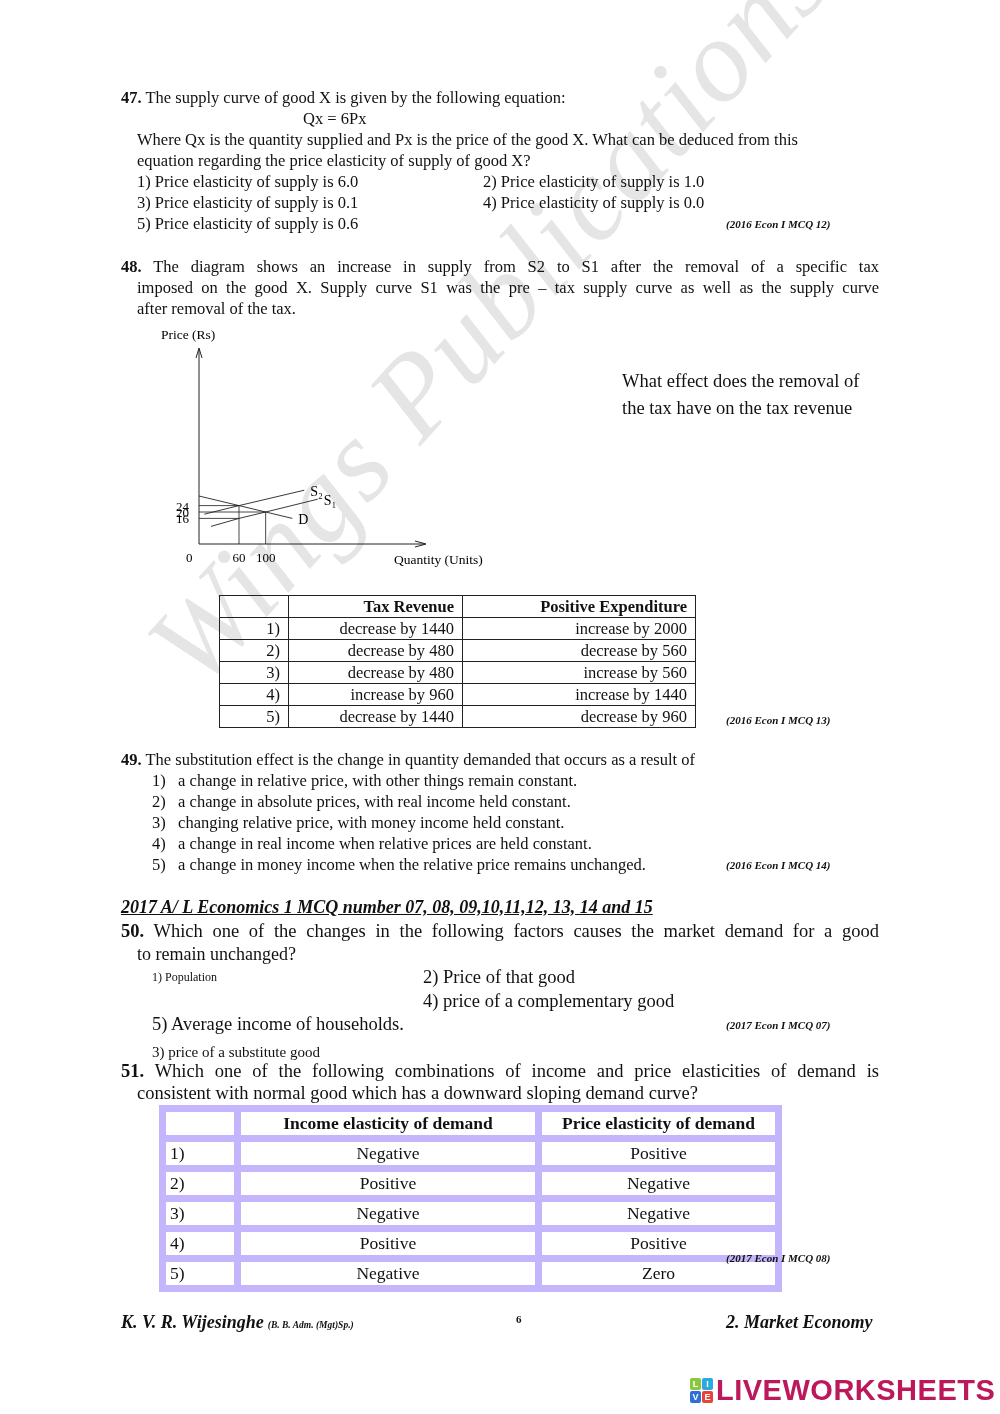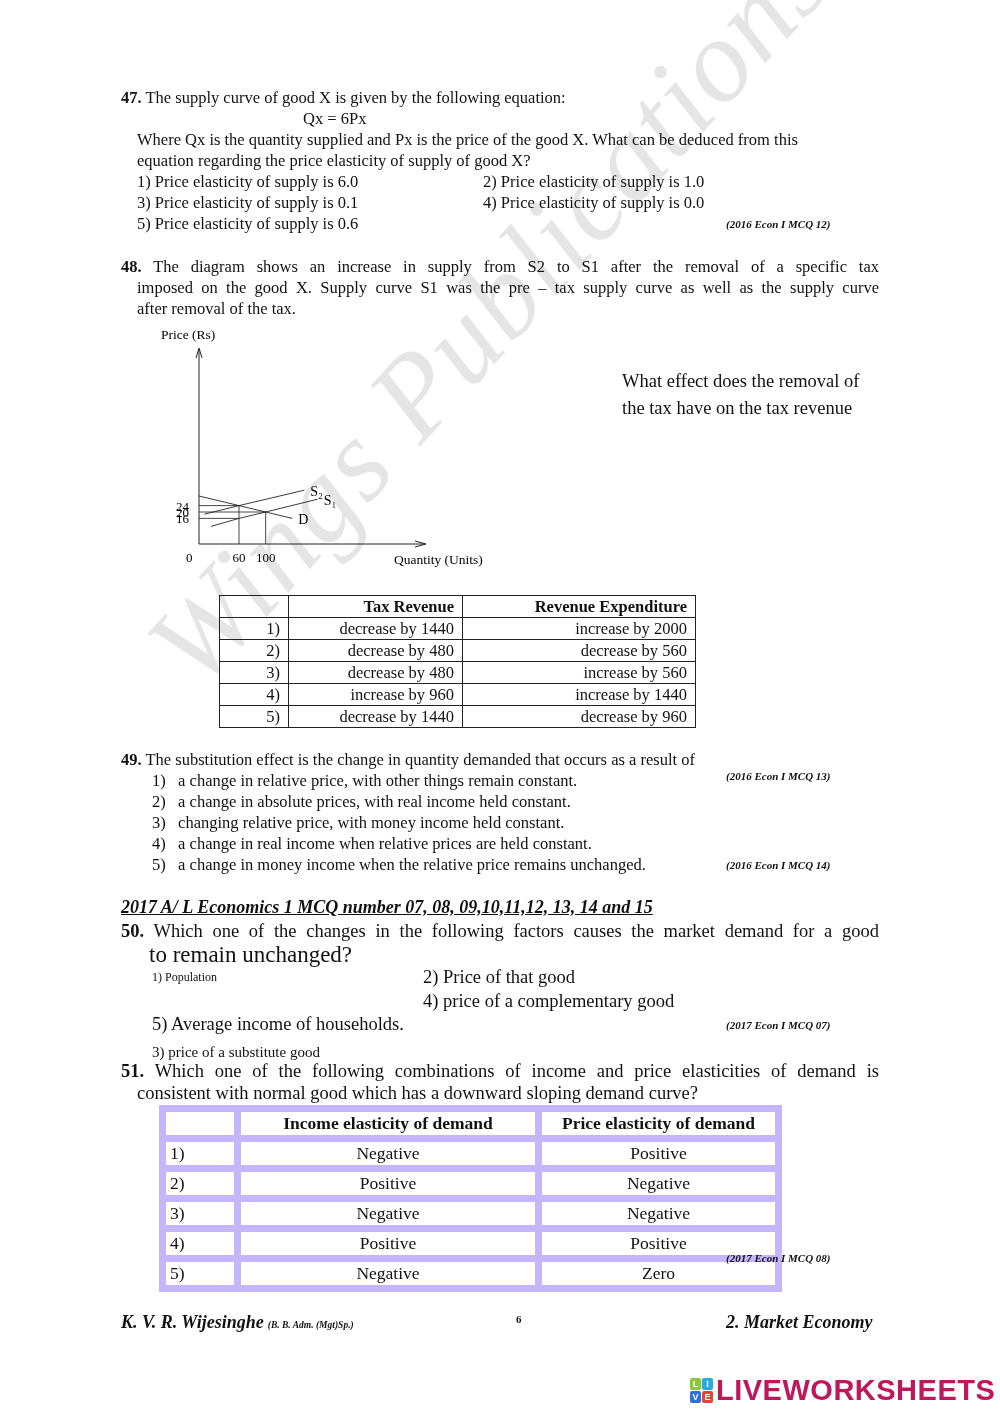--- a/index.html
+++ b/index.html
@@ -95,21 +95,21 @@
 <table class="t48">
   <colgroup>
       <col style="width:69px">
       <col style="width:174px">
       <col style="width:233px">
     </colgroup>
   <tbody>
       <tr>
     <th></th>
     <th>Tax Revenue</th>
-    <th>Revenue Expenditure</th>
+    <th>Positive Expenditure</th>
   </tr>
   <tr>
     <td>1)</td>
     <td>decrease by 1440</td>
     <td>increase by 2000</td>
   </tr>
   <tr>
     <td>2)</td>
     <td>decrease by 480</td>
     <td>decrease by 560</td>
@@ -124,40 +124,40 @@
     <td>increase by 960</td>
     <td>increase by 1440</td>
   </tr>
   <tr>
     <td>5)</td>
     <td>decrease by 1440</td>
     <td>decrease by 960</td>
   </tr>
 </tbody>
   </table>
-<div class="abs src" style="left:726px; top:770px;">(2016 Econ I MCQ 13)</div>
+<div class="abs src" style="left:726px; top:714px;">(2016 Econ I MCQ 13)</div>
 
 <div class="abs q" style="left:121px; top:749px;">
   <span class="qnum">49.</span>
   <span>The substitution effect is the change in quantity demanded that occurs as a result of</span>
 </div>
 <div class="abs q" style="left:152px; top:770px;">1)&nbsp;&nbsp; a change in relative price, with other things remain constant.</div>
 <div class="abs q" style="left:152px; top:791px;">2)&nbsp;&nbsp; a change in absolute prices, with real income held constant.</div>
 <div class="abs q" style="left:152px; top:812px;">3)&nbsp;&nbsp; changing relative price, with money income held constant.</div>
 <div class="abs q" style="left:152px; top:833px;">4)&nbsp;&nbsp; a change in real income when relative prices are held constant.</div>
 <div class="abs q" style="left:152px; top:854px;">5)&nbsp;&nbsp; a change in money income when the relative price remains unchanged.</div>
 <div class="abs src" style="left:726px; top:859px;">(2016 Econ I MCQ 14)</div>
 
 <div class="abs heading17" style="left:121px; top:897px;text-align:right;">2017 A/ L Economics 1 MCQ number 07, 08, 09,10,11,12, 13, 14 and 15</div>
 
 <div class="abs" style="left:121px; top:920px; width:758px; font-size:18.5px; line-height:23px; text-align:justify; text-align-last:justify;">
   <span class="qnum">50.</span>
   <span>Which one of the changes in the following factors causes the market demand for a good</span>
 </div>
-<div class="abs" style="left:137px; top:943px; font-size:23px; line-height:23px;margin-left:12px;">to remain unchanged?</div>
+<div class="abs" style="left:137px; top:943px; font-size:18px; line-height:23px;">to remain unchanged?</div>
 <div class="abs" style="left:152px; top:966px; font-size:12px; line-height:23px;">1) Population</div>
 <div class="abs" style="left:423px; top:966px; font-size:18.5px; line-height:23px;">2) Price of that good</div>
 <div class="abs" style="left:152px; top:1041px; font-size:15px; line-height:23px;">3) price of a substitute good</div>
 <div class="abs" style="left:423px; top:990px; font-size:18.5px; line-height:23px;">4) price of a complementary good</div>
 <div class="abs" style="left:152px; top:1013px; font-size:18.5px; line-height:23px;">5) Average income of households.</div>
 <div class="abs src" style="left:726px; top:1019px;">(2017 Econ I MCQ 07)</div>
 
 <div class="abs" style="left:121px; top:1060px; width:758px; font-size:18.5px; line-height:23px; text-align:justify; text-align-last:justify;">
   <span class="qnum">51.</span>
   <span>Which one of the following combinations of income and price elasticities of demand is</span>

